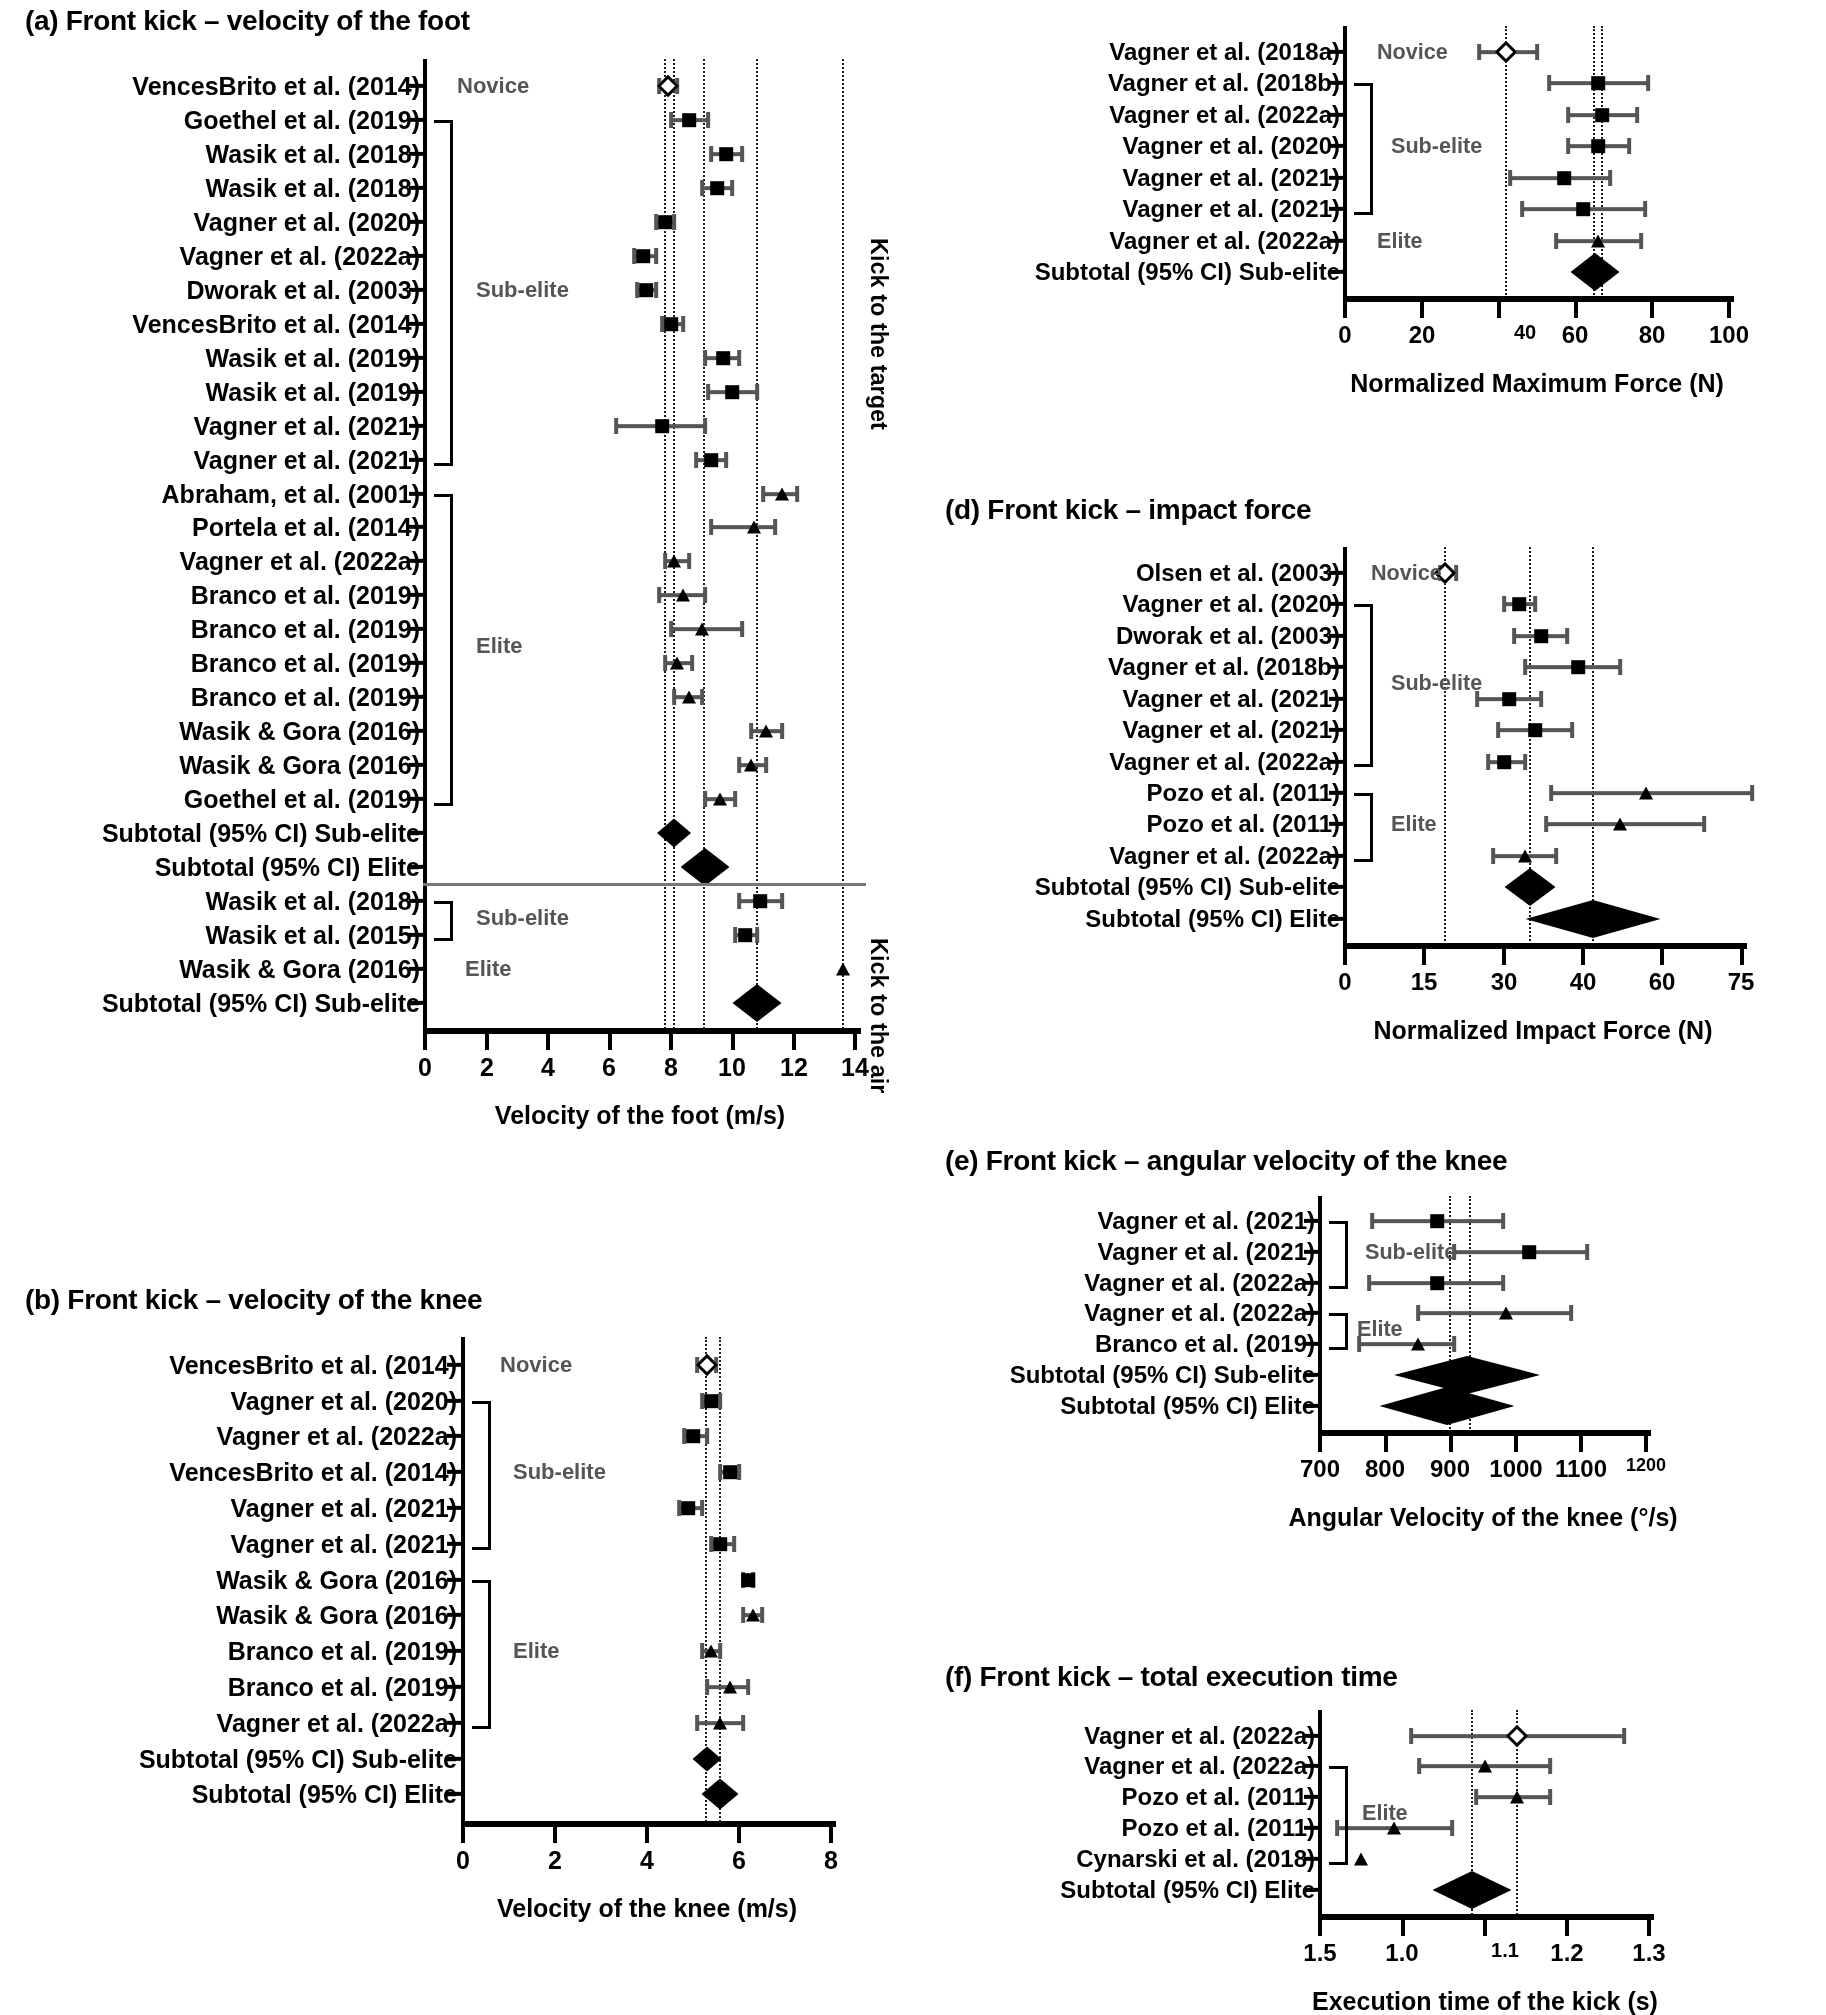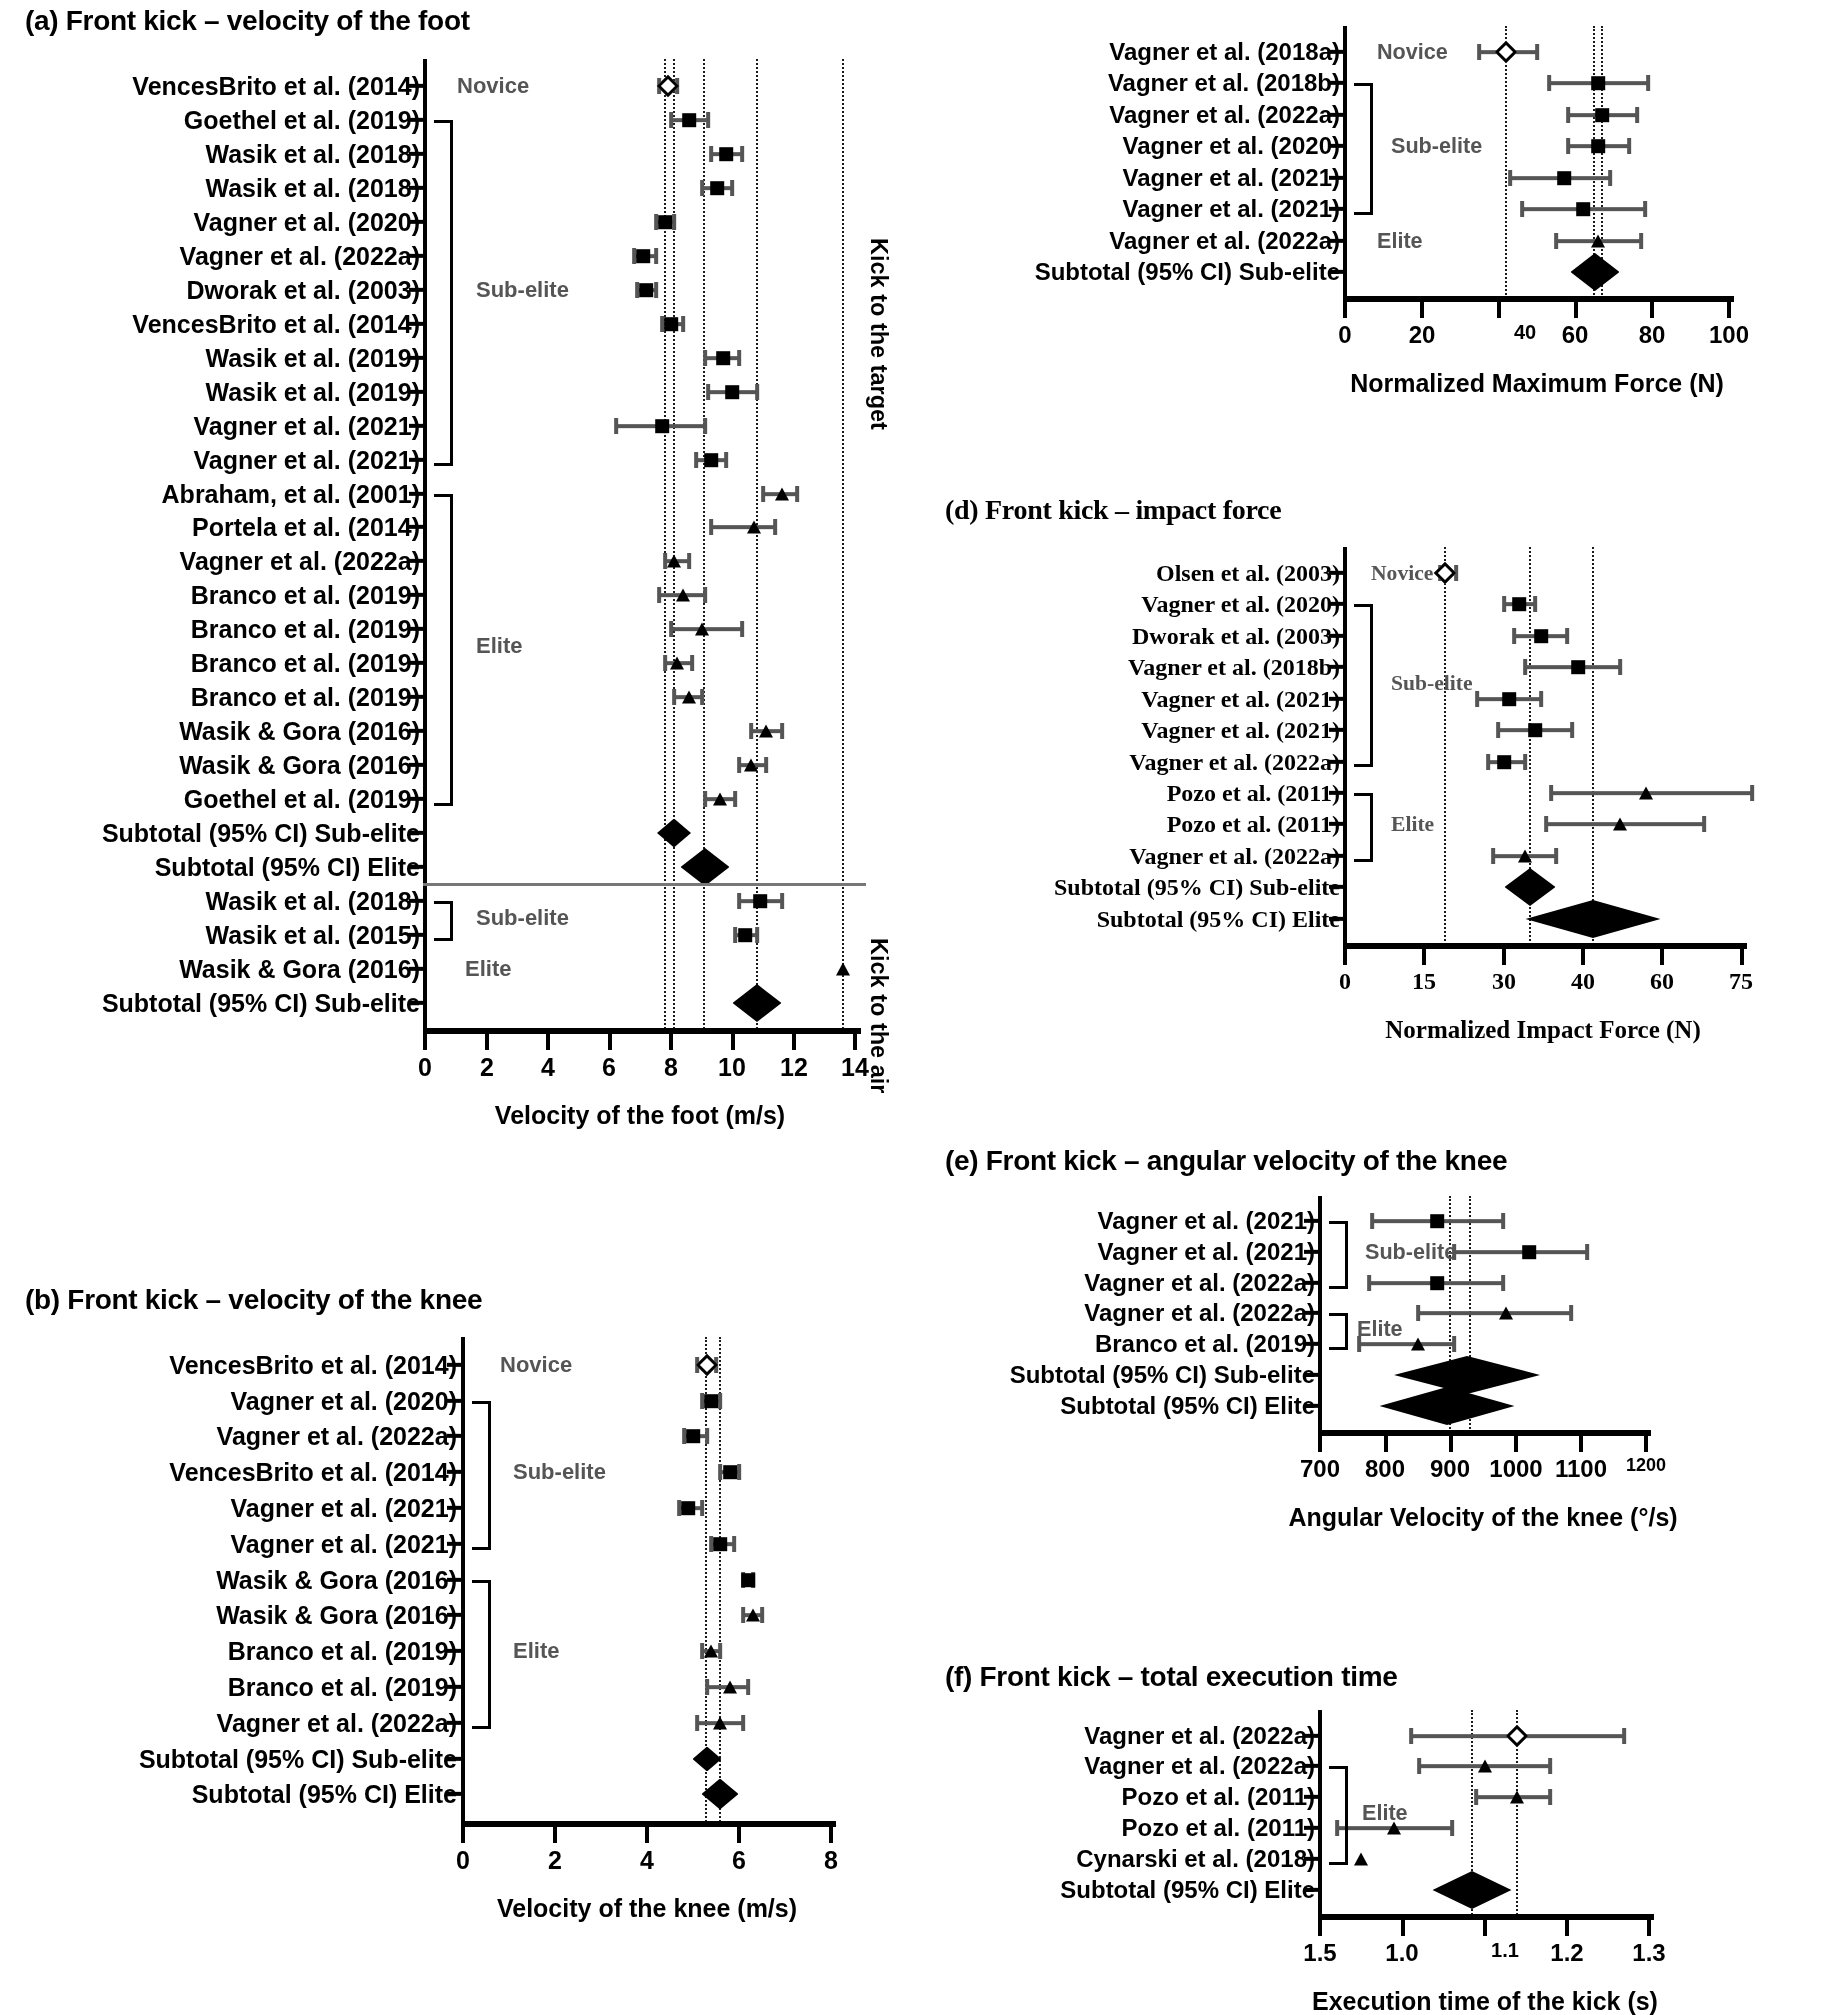--- a/index.html
+++ b/index.html
@@ -390,21 +390,21 @@
       <div class="studylabel" style="top: 267px; width: 395px; font-size: 24px; right: auto; left: 0px; text-align: right;">Subtotal (95% CI) Sub-elite</div>
       <div class="rowtick" style="left:384px;top:267px;"></div>
       <div class="diamond" style="left:650px;top:267px;width:49px;height:38px;"></div>
       <div class="grouplabel" style="left:432px;top:47px;font-size:21.6px;">Novice</div>
       <div class="brace" style="left:409px;top:78px;width:16px;height:126px;"></div>
       <div class="grouplabel" style="left:446px;top:141px;font-size:21.6px;">Sub-elite</div>
       <div class="grouplabel" style="left:432px;top:236px;font-size:21.6px;">Elite</div>
     </div>
 </div>
 
-<div class="panel" id="panel-d" style="left:945px;top:494px;width:864px;font-family:Liberation Serif, serif;">
+<div class="panel" id="panel-d" style="left:945px;top:494px;width:864px;">
   <div class="ptitle">(d) Front kick – impact force</div>
   <div class="plot" id="plot-d" style="position:relative;height:321px;">
       <div class="refline" style="left:499px;top:21px;height:398px;"></div>
       <div class="refline" style="left:584px;top:21px;height:398px;"></div>
       <div class="refline" style="left:647px;top:21px;height:398px;"></div>
       <div class="axisline vaxis" style="left:398px;top:21px;height:406px;"></div>
       <div class="axisline haxis" style="left:398px;top:417px;width:404px;"></div>
       <div class="tick" style="left:398px;top:423px;"></div>
       <div class="ticklabel" style="left:400px;top:442px;font-size:24px;">0</div>
       <div class="tick" style="left:477px;top:423px;"></div>

